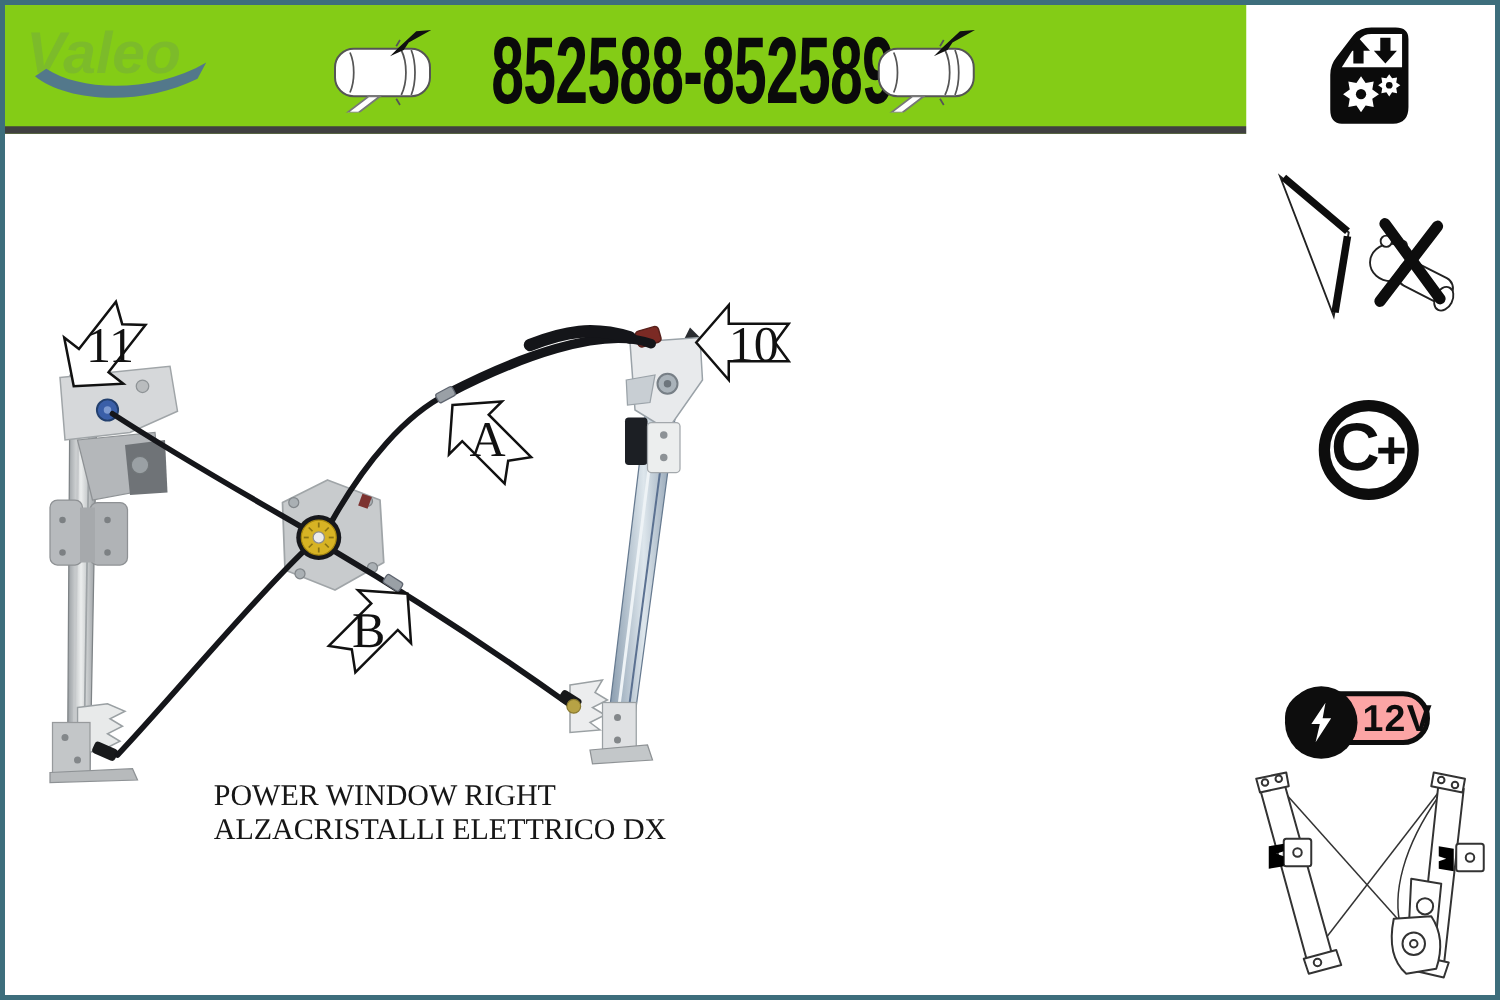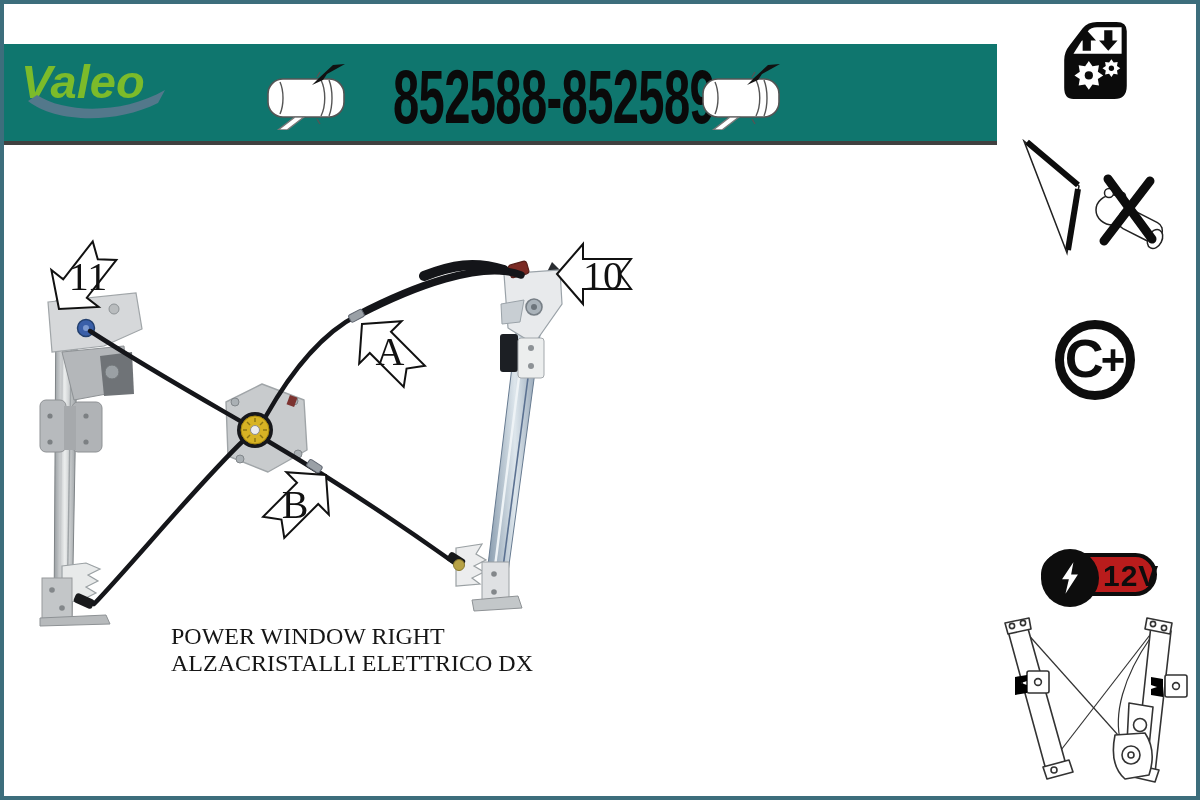--- a/index.html
+++ b/index.html
@@ -7,21 +7,21 @@
     position:relative; width:1200px; height:800px; margin:0 auto;
     background:#ffffff; border:4px solid #3d6e7c; box-sizing:border-box;
     font-family:"Liberation Sans", sans-serif; overflow:hidden;
   }
   .main-col{
     position:absolute; left:0; top:0; width:994px; height:792px;
     border-right:3px solid #3d6e7c; box-sizing:content-box;
   }
   .header{
     position:absolute; left:0; top:0; width:994px; height:97px;
-    border-bottom:4px solid #404040; background:#0f766e;margin-top:40px;
+    border-bottom:6px solid #404040; background:#84cc16;
   }
   .valeo-logo{ position:absolute; left:16px; top:10px; }
   .car-badge{ position:absolute; top:20px; }
   .car-badge.left{ left:261px; }
   .car-badge.right{ left:696px; }
   .part-number{
     position:absolute; left:313px; top:20px; width:400px;
     font-size:76px; line-height:66px; font-weight:bold; color:#0a0a0a;
     text-align:center; transform:scaleX(0.62); transform-origin:center;
     white-space:nowrap; letter-spacing:-1px;
@@ -35,23 +35,23 @@
   .icon-glassmotor{ left:15px; top:127px; }
   .icon-cplus{
     left:58px; top:316px; width:62px; height:62px;
     border:9px solid #0d0d0d; border-radius:50%;
     display:flex; align-items:center; justify-content:center;
     color:#0d0d0d; font-weight:bold;
   }
   .icon-cplus .c{ font-size:54px; line-height:1; margin-top:-4px;}
   .icon-cplus .plus{ font-size:42px; line-height:1; margin-left:-3px; font-weight:bold;}
   .icon-12v{
-    left:44px; top:549px; width:116px; height:43px;
+    left:31px; top:549px; width:116px; height:43px;
     border:4px solid #0d0d0d; border-radius:999px; box-sizing:border-box;
-    position:absolute; background:#b91c1c;
+    position:absolute; background:#fca5a5;
   }
   .icon-12v .bolt-circle{
     position:absolute; left:-4px; top:-8px; width:58px; height:58px;
     background:#0d0d0d; border-radius:50%;
     display:flex; align-items:center; justify-content:center;
   }
   .icon-12v .v-label{
     position:absolute; left:58px; top:2px; font-size:30px; font-weight:bold;
     color:#0d0d0d; letter-spacing:1px;
   }

